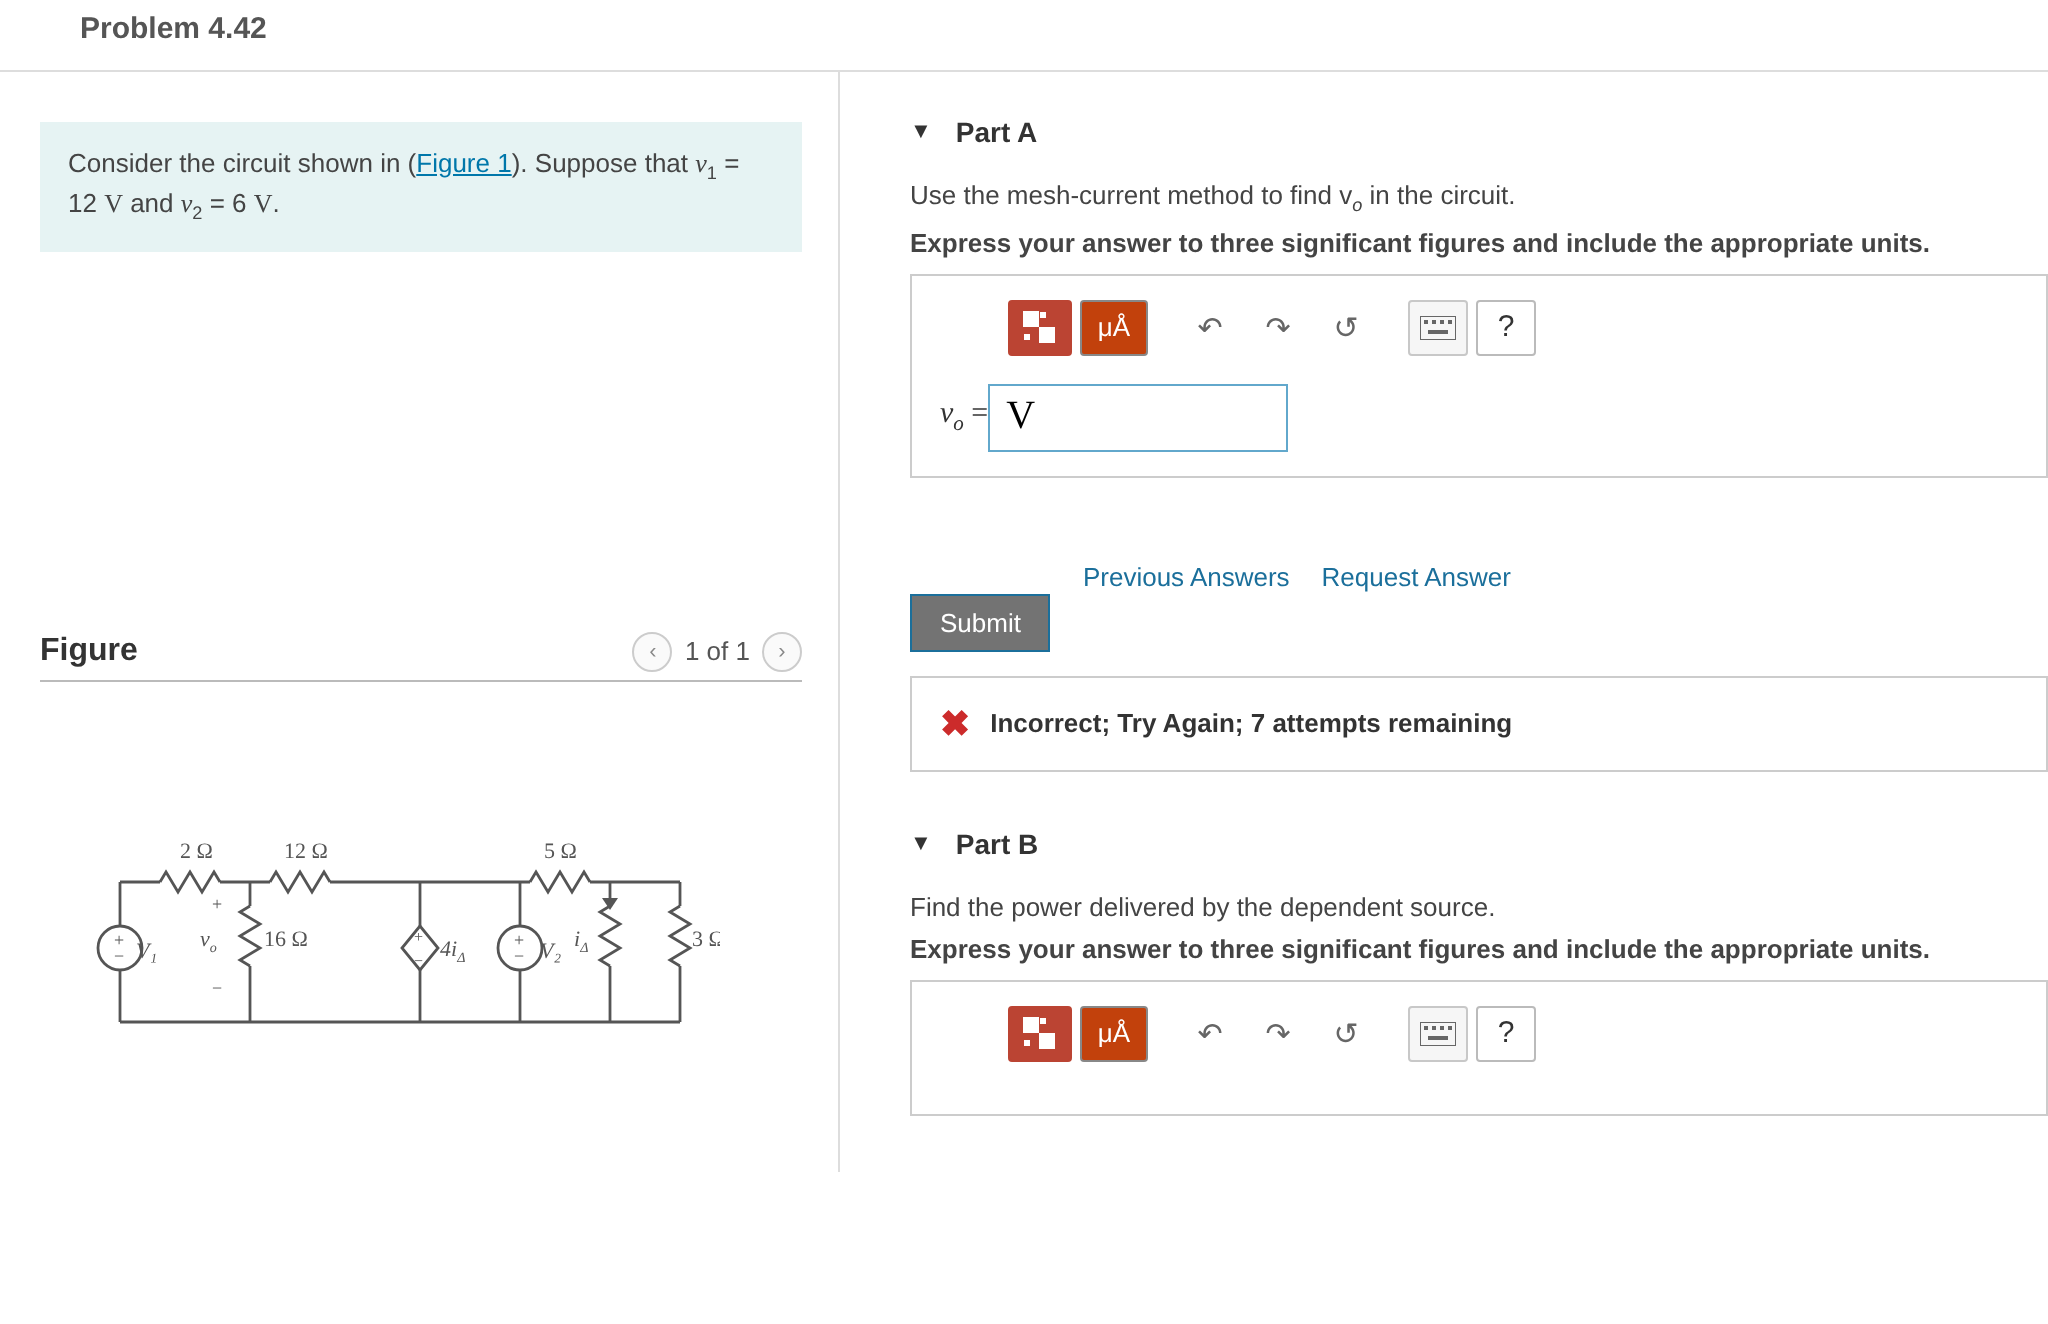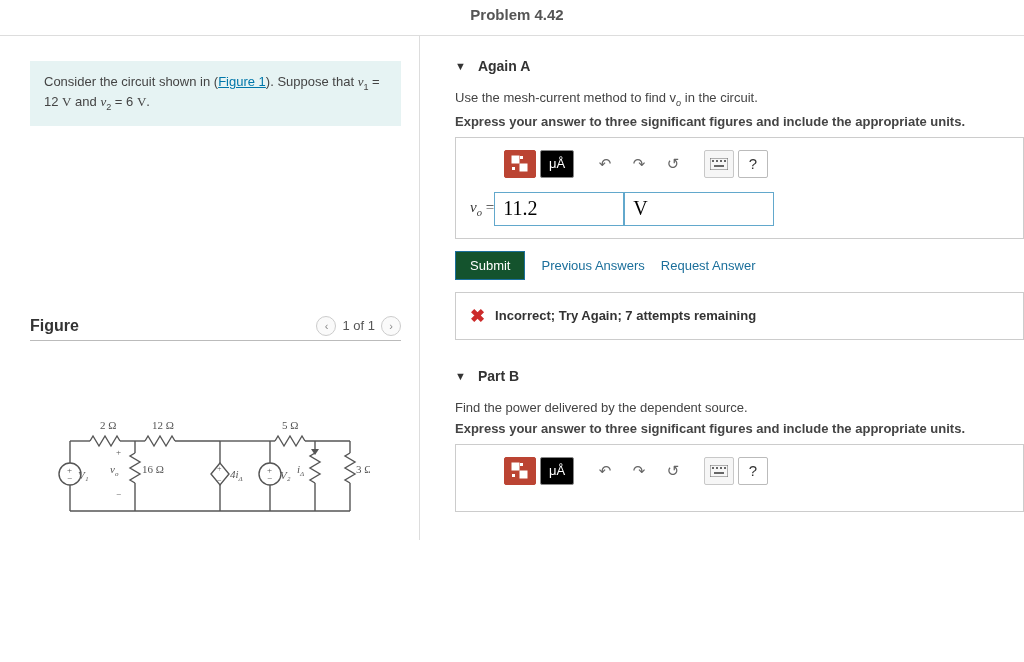--- a/index.html
+++ b/index.html
@@ -1,20 +1,20 @@
 <!DOCTYPE html>
 <html><head>
 <meta charset="utf-8">
 <style>
   * { box-sizing: border-box; margin: 0; padding: 0; }
   body { font-family: Arial, Helvetica, sans-serif; font-size: 14px; color: #333; background: #fff; width: 1024px; }
-  .header { padding: 6px 30px 12px 40px; border-bottom: 1px solid #ddd; text-align: center; }
+  .header { padding: 6px 30px 12px 40px; border-bottom: 1px solid #ddd; }
   .title { font-weight: bold; color: #555; font-size: 15px; }
   .cols { display: flex; }
-  .left { width: 420px; padding: 25px 18px 0 30px; border-right: 1px solid #ddd; }
+  .left { width: 420px; padding: 25px 18px 0 20px; border-right: 1px solid #ddd; }
   .right { flex: 1; padding: 22px 0 0 35px; }
 
   .prompt { background: #e6f3f3; padding: 12px 14px; font-size: 13px; color: #444; line-height: 1.4; margin-bottom: 190px; }
   .prompt a { color: #0077aa; }
 
   .fig-hdr { display: flex; justify-content: space-between; align-items: center; border-bottom: 1px solid #bbb; padding-bottom: 4px; margin-bottom: 70px; }
   .fig-hdr h3 { font-size: 16px; font-weight: bold; color: #333; }
   .pager { display: flex; align-items: center; gap: 6px; font-size: 13px; color: #555; }
   .pg-btn { width: 20px; height: 20px; border: 1px solid #ccc; border-radius: 50%; background: #fafafa; display: flex; align-items: center; justify-content: center; font-size: 11px; color: #888; cursor: pointer; }
 
@@ -24,33 +24,33 @@
   .part-title { font-weight: bold; font-size: 14px; margin-bottom: 16px; display: flex; align-items: center; gap: 12px; }
   .caret { font-size: 11px; cursor: pointer; }
   .instr { font-size: 13px; color: #444; margin-bottom: 6px; }
   .instr.bold { font-weight: bold; }
 
   .ans-box { border: 1px solid #ccc; padding: 12px 14px; margin-top: 8px; }
   .toolbar { display: flex; align-items: center; gap: 4px; margin: 0 0 14px 34px; }
   .tbtn { height: 28px; min-width: 30px; border: 1px solid #c8c8c8; background: #f6f6f6; display: flex; align-items: center; justify-content: center; cursor: pointer; font-size: 14px; border-radius: 2px; }
   .tbtn.tmpl { background: #bb4433; border-color: #bb4433; width: 32px; }
   .tbtn.tmpl svg rect { fill:#fff; }
-  .tbtn.units { background: #000000; border-color: #888; color: #fff; width: 34px; font-size: 13px; }
+  .tbtn.units { background: #c2410c; border-color: #888; color: #fff; width: 34px; font-size: 13px; }
   .tbtn.plain { border: none; background: none; color: #666; font-size: 15px; }
   .tbtn.help { border: 1px solid #bbb; background:#fff; width: 26px; font-size: 15px; }
   .tbtn.kb svg { width:18px; height:12px; }
 
   .ans-row { display: flex; align-items: center; gap: 0; }
   .lhs { font-family: Georgia, 'Times New Roman', serif; font-style: italic; font-size: 15px; }
   .val-in, .unit-in { border: 1px solid #62a8cc; height: 34px; font-size: 20px; padding: 2px 8px; font-family: 'Times New Roman', serif; outline: none; }
   .val-in { width: 130px; }
   .unit-in { width: 150px; }
 
   .submit-row { display: flex; align-items: center; gap: 16px; margin: 12px 0; }
-  .submit { background: #14532d; color: #fff; border: 1px solid #1b6f9b; padding: 6px 14px; font-size: 13px; cursor: pointer; }
+  .submit { background: #737373; color: #fff; border: 1px solid #1b6f9b; padding: 6px 14px; font-size: 13px; cursor: pointer; margin-top: 46px; }
   .alink { color: #1b6f9b; font-size: 13px; cursor: pointer; }
 
   .feedback { border: 1px solid #ccc; padding: 12px 14px; font-size: 13px; font-weight: bold; color: #333; display: flex; align-items: center; gap: 10px; }
   .fx { color: #cc2b2b; font-size: 18px; font-weight: bold; }
 
   .sub { font-size: 0.7em; vertical-align: sub; }
 </style>
 </head>
 <body>
 
@@ -134,21 +134,21 @@
         <path d="M261 38 l4 6 l4 -6" fill="#555"></path>
       </g>
     </svg>
   </div>
 
   <div class="right">
 
     <div class="part">
       <div class="part-title">
         <span class="caret">▼</span>
-        <span>Again A</span>
+        <span>Part A</span>
       </div>
       <div class="instr">
         <span>Use the mesh-current method to find v</span><span class="sub" style="font-style:italic">o</span><span> in the circuit.</span>
       </div>
       <div class="instr bold">Express your answer to three significant figures and include the appropriate units.</div>
 
       <div class="ans-box">
         <div class="toolbar">
           <div class="tbtn tmpl">
             <svg width="18" height="18">
@@ -171,21 +171,20 @@
                 <rect x="6" y="2" width="2" height="2" fill="#666"></rect>
                 <rect x="10" y="2" width="2" height="2" fill="#666"></rect>
                 <rect x="14" y="2" width="2" height="2" fill="#666"></rect>
                 <rect x="4" y="7" width="10" height="2" fill="#666"></rect>
               </svg>
           </div>
           <div class="tbtn help">?</div>
         </div>
         <div class="ans-row">
           <span class="lhs"><span>v</span><span class="sub">o</span><span style="font-style:normal"> = </span></span>
-          <input class="val-in" value="11.2" style="">
           <input class="unit-in" value="V" style="">
         </div>
       </div>
 
       <div class="submit-row">
         <button class="submit">Submit</button>
         <span class="alink">Previous Answers</span>
         <span class="alink">Request Answer</span>
       </div>
 

